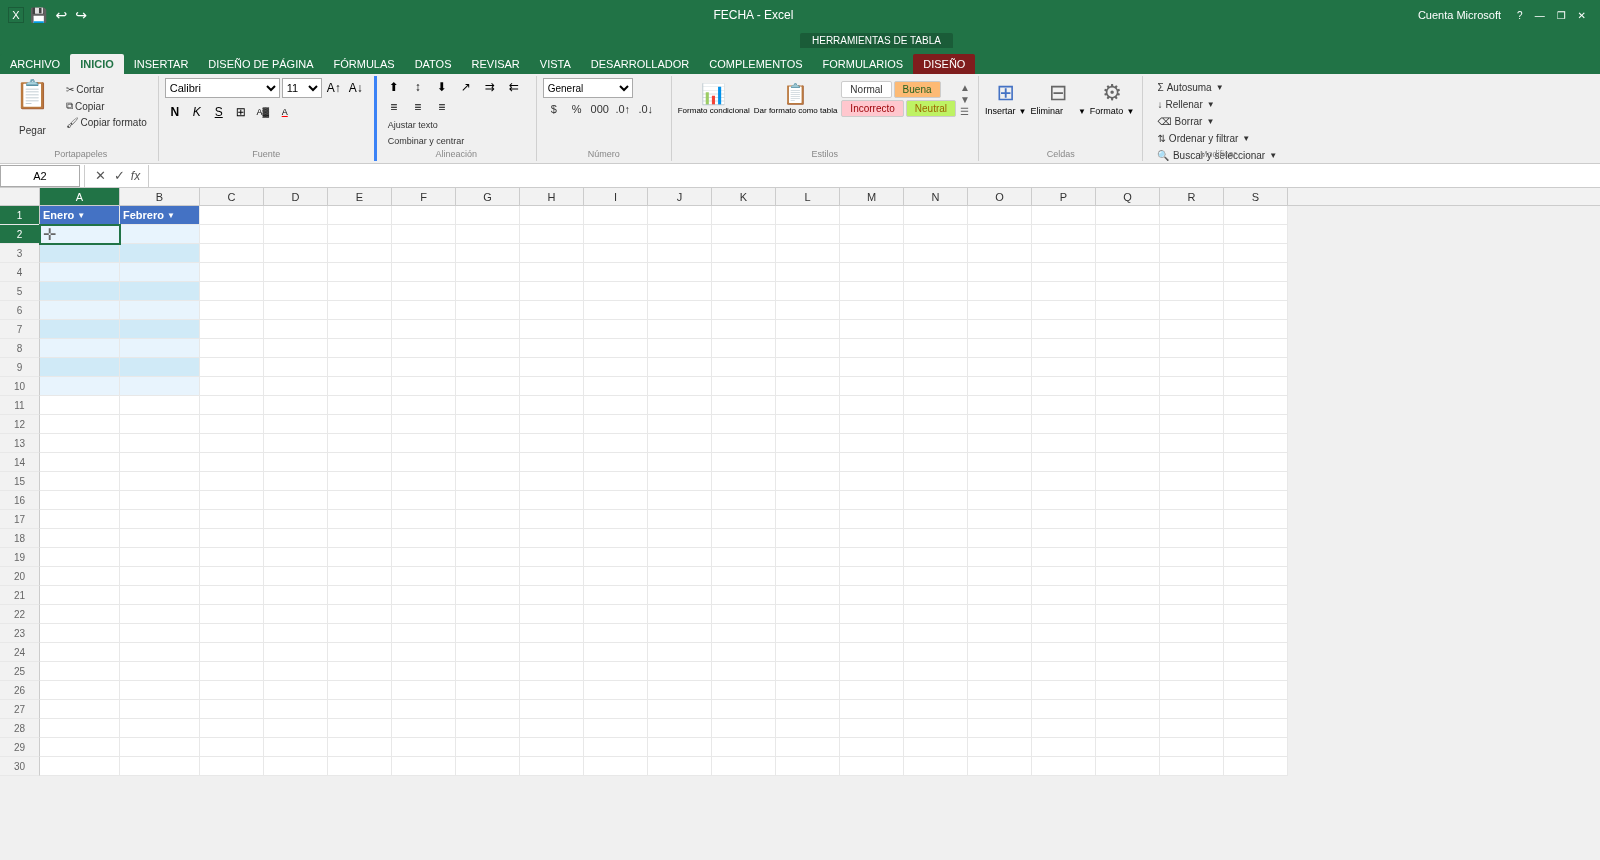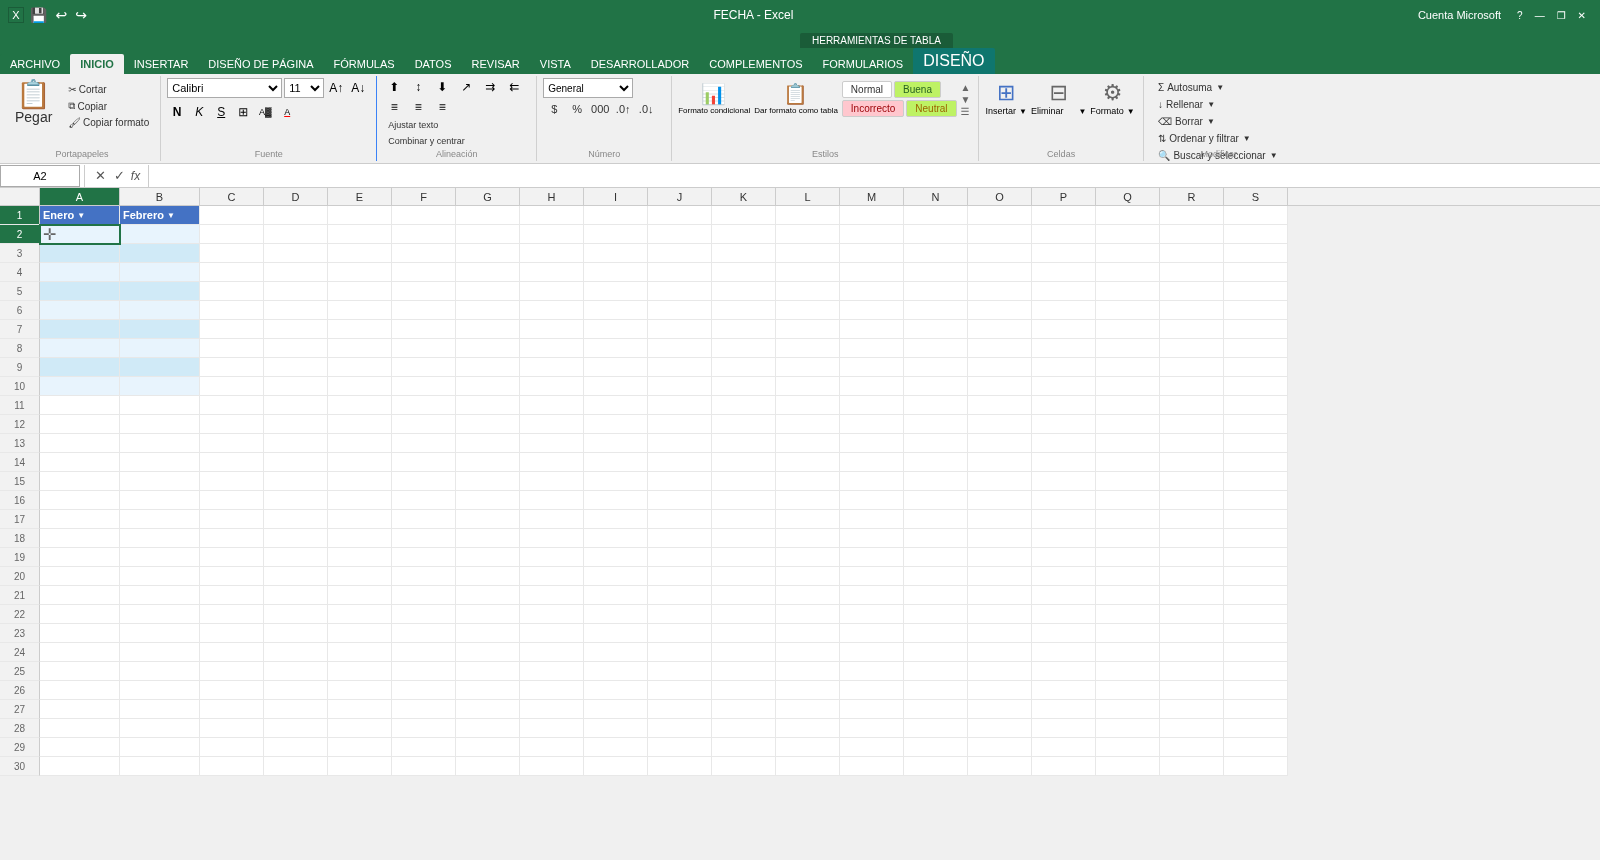--- a/index.html
+++ b/index.html
@@ -56,23 +56,23 @@
       cursor: pointer;
       border-top-left-radius: 2px;
       border-top-right-radius: 2px;
     }
     .ribbon-tab.active {
       background: #f0f0f0;
       color: #217346;
       font-weight: 600;
     }
     .ribbon-tab-diseño {
-      background: #0f766e;
+      background: #7f1d1d;
       color: white;
-      font-size: 16px;
+      font-size: 11px;
       padding: 4px 10px;
       cursor: pointer;
     }
 
     
     #ribbon {
       height: 90px;
       background: #f0f0f0;
       border-bottom: 1px solid #ccc;
       display: flex;
@@ -139,21 +139,21 @@
     .underline { text-decoration: underline; }
     .style-box {
       padding: 2px 8px;
       font-size: 10px;
       border: 1px solid #ccc;
       border-radius: 2px;
       cursor: pointer;
       white-space: nowrap;
     }
     .style-normal { background: #fff; color: #333; }
-    .style-buena { background: #bef264; color: #276221; }
+    .style-buena { background: #fdba74; color: #276221; }
     .style-incorrecto { background: #ffc7ce; color: #9c0006; }
     .style-neutral { background: #bef264; color: #9c6500; }
     .mod-btn {
       display: flex;
       align-items: center;
       gap: 3px;
       padding: 1px 6px;
       cursor: pointer;
       border: 1px solid transparent;
       border-radius: 2px;
@@ -348,42 +348,42 @@
   <div class="ribbon-tab-diseño ribbon-tab">DISEÑO</div>
 </div>
 
 <div id="ribbon">
 
   <div class="ribbon-section-wrap" style="padding-bottom:14px; border-right:1px solid #d0d0d0; padding-right:6px; padding-left:4px; min-width:110px;">
     <div style="display:flex; flex-direction:row; gap:4px; align-items:flex-start; flex:1; padding-top:2px;">
       <div style="display:flex; flex-direction:column; align-items:center;">
         <div class="pegar-btn">
           <div style="font-size:28px; line-height:1; color:#4472c4;">📋</div>
-          <span style="font-size:14px;">Pegar</span>
+          <span style="font-size:10px;margin-top:16px;">Pegar</span>
         </div>
       </div>
       <div style="display:flex; flex-direction:column; gap:1px; padding-top:4px;">
         <div class="small-btn">
           <span>✂</span>
           <span>Cortar</span>
         </div>
         <div class="small-btn">
           <span>⧉</span>
           <span>Copiar</span>
         </div>
         <div class="small-btn">
           <span>🖌</span>
           <span>Copiar formato</span>
         </div>
       </div>
     </div>
     <div class="ribbon-section-label">Portapapeles</div>
   </div>
 
-  <div class="ribbon-section-wrap" style="padding-bottom:14px; border-right:1px solid #3b82f6; padding:2px 8px 14px 6px; min-width:200px;">
+  <div class="ribbon-section-wrap" style="padding-bottom:14px; border-right:3px solid #3b82f6; padding:2px 8px 14px 6px; min-width:200px;">
     <div style="display:flex; flex-direction:column; gap:2px; width:100%;">
       <div class="font-row">
         <select class="font-select">
           <option>Calibri</option>
         </select>
         <select class="font-size-select">
           <option>11</option>
         </select>
         <div class="font-btn" style="font-size:12px;">A↑</div>
         <div class="font-btn" style="font-size:12px;">A↓</div>

